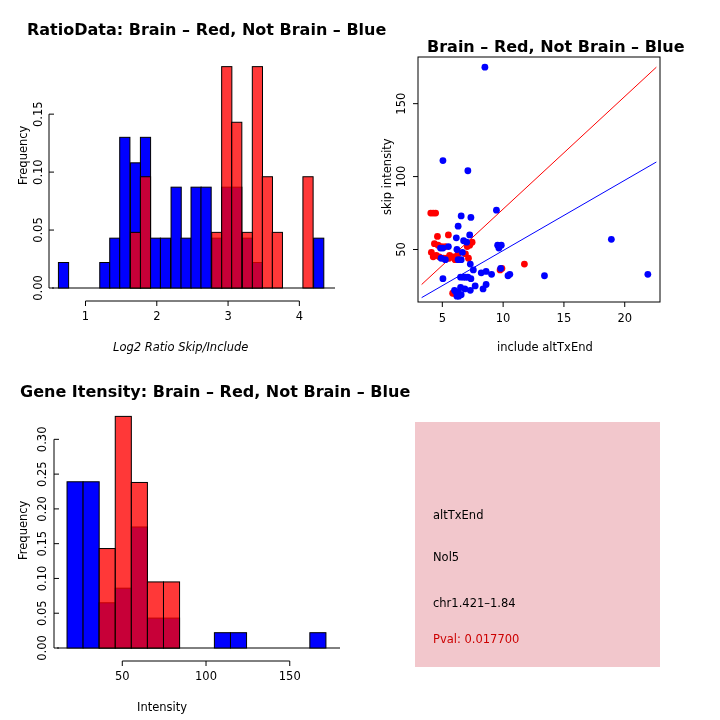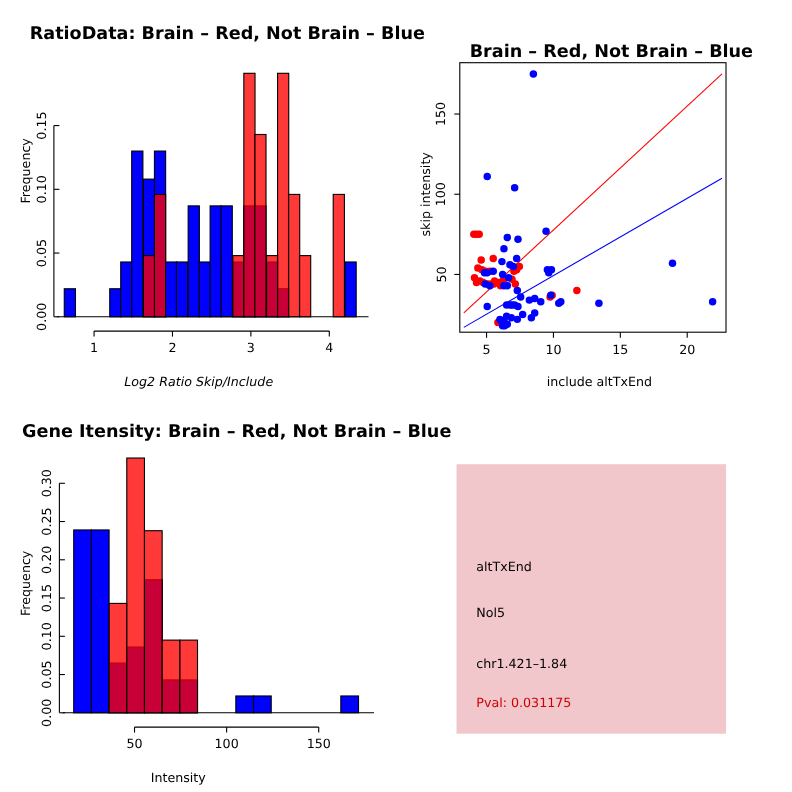--- a/index.html
+++ b/index.html
@@ -240,14 +240,14 @@
       <text x="289.7590361445783" y="320" font-size="11.5" font-family="&quot;DejaVu Sans&quot;,&quot;Liberation Sans&quot;,sans-serif" fill="#000" text-anchor="middle">150</text>
     </svg>
 </div>
 
 <div class="panel" style="left:360px;top:360px;width:360px;height:360px;">
   <div class="infobox" style="left:55px;top:62px;width:245px;height:245px;background:#F2C7CC;"></div>
 
   <div class="infoline" style="left:73px;top:148px;">altTxEnd</div>
   <div class="infoline" style="left:73px;top:190px;text-align:center;">Nol5</div>
   <div class="infoline" style="left:73px;top:236px;">chr1.421–1.84</div>
-  <div class="infoline" style="left:73px;top:272px;color:#CC0000;">Pval: 0.031175</div>
+  <div class="infoline" style="left:73px;top:272px;color:#CC0000;">Pval: 0.017700</div>
 </div>
 
 </body></html>

